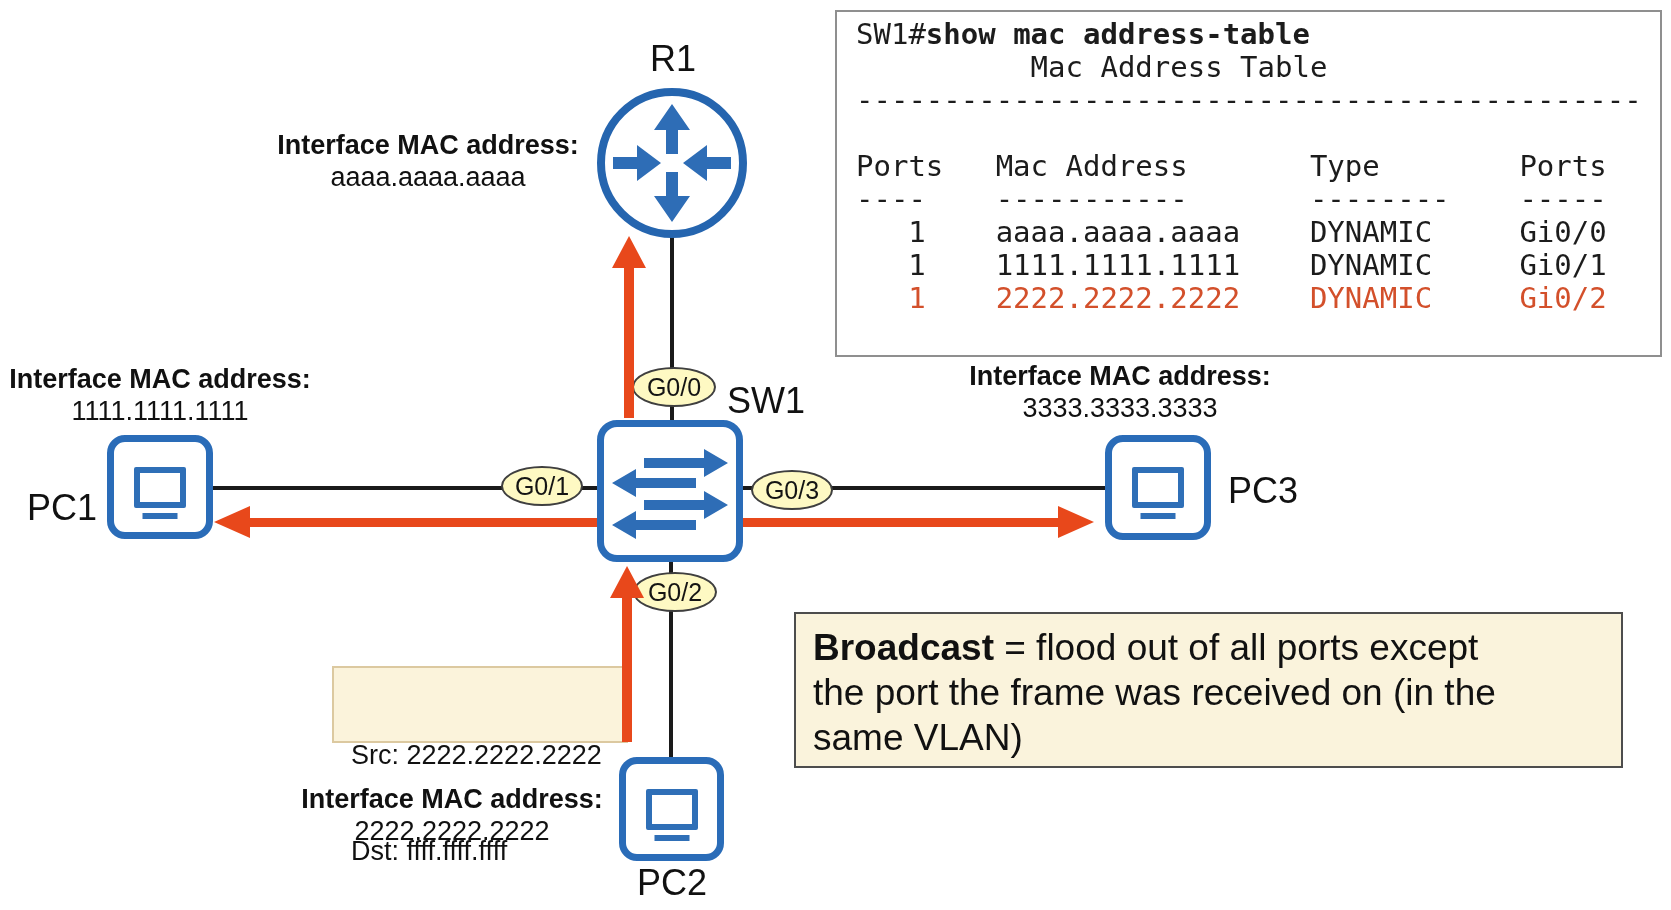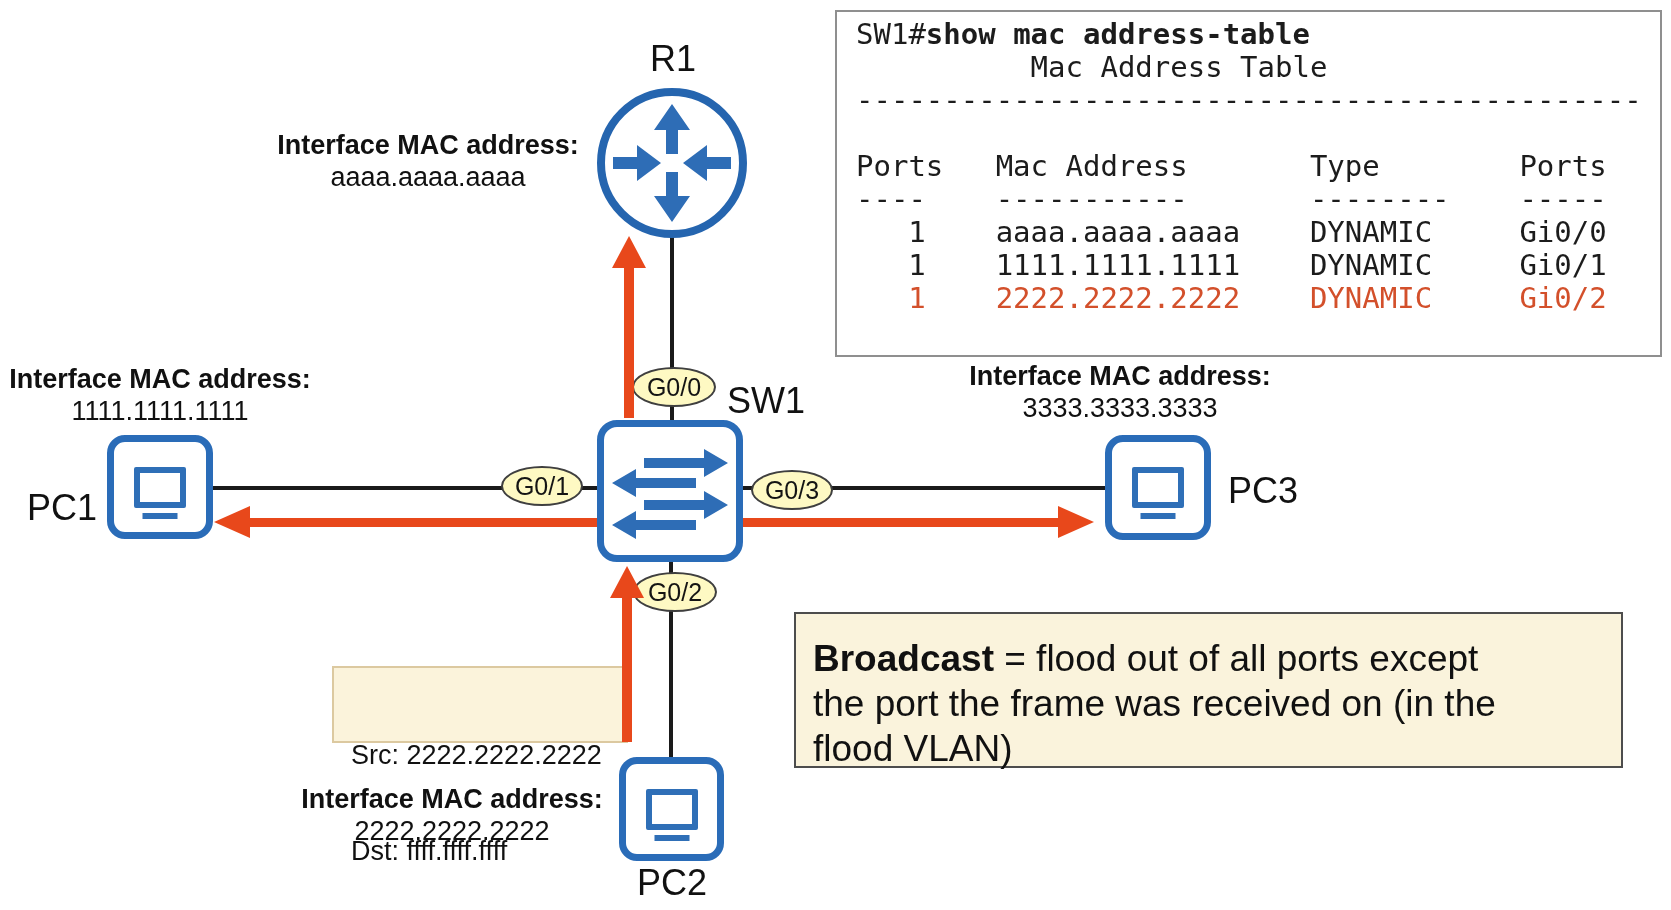--- a/index.html
+++ b/index.html
@@ -40,21 +40,21 @@
   .cell{display:inline-block;white-space:pre;}
   .c1{width:4ch;} .gap{width:4ch;} .c2{width:14ch;} .c3{width:8ch;} .c4{width:5ch;}
   .valrow .c1{text-align:right;}
   .hl{color:#D3502B;}
   
   .framebox{position:absolute;left:332px;top:666px;width:296px;height:77px;box-sizing:border-box;
             background:#FBF3DB;border:2px solid #DCC9A0;padding:7px 0 0 17px;z-index:5;
             font-size:27px;line-height:32px;white-space:pre;}
   .framebox .lbl{font-weight:normal;}
   .note{position:absolute;left:794px;top:612px;width:829px;height:156px;box-sizing:border-box;
-        background:#FAF3DC;border:2px solid #4d4d4d;padding:22px 0 0 17px;z-index:5;
+        background:#FAF3DC;border:2px solid #4d4d4d;padding:11px 0 0 17px;z-index:5;
         font-size:37px;line-height:45px;color:#111;}
   .note div{white-space:pre;}
   .note .bold{font-weight:bold;}
 </style>
 </head>
 <body>
 
 <div id="canvas">
 
   <div class="link" style="left:670px;top:236px;width:4px;height:186px;"></div>
@@ -152,16 +152,16 @@
   </div>
 
   <div class="framebox">
     <div><span class="lbl">Src: </span><span>2222.2222.2222</span></div>
     <div><span class="lbl">Dst: </span><span>ffff.ffff.ffff</span></div>
   </div>
 
   <div class="note">
     <div><span class="bold">Broadcast</span><span> = flood out of all ports except</span></div>
     <div>the port the frame was received on (in the</div>
-    <div>flood VLAN)</div>
+    <div>same VLAN)</div>
   </div>
 
 </div>
 
 </body></html>

